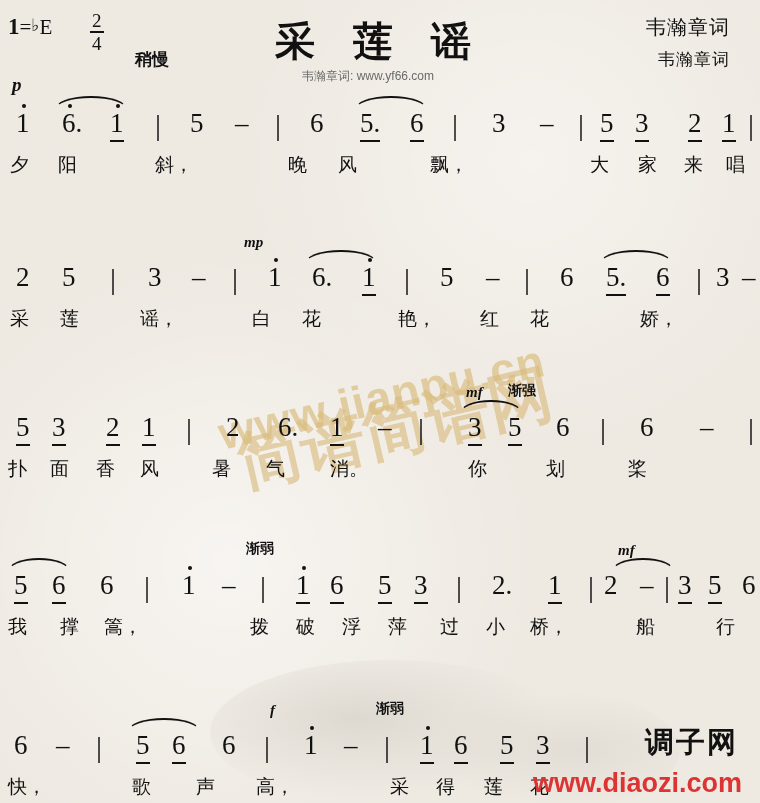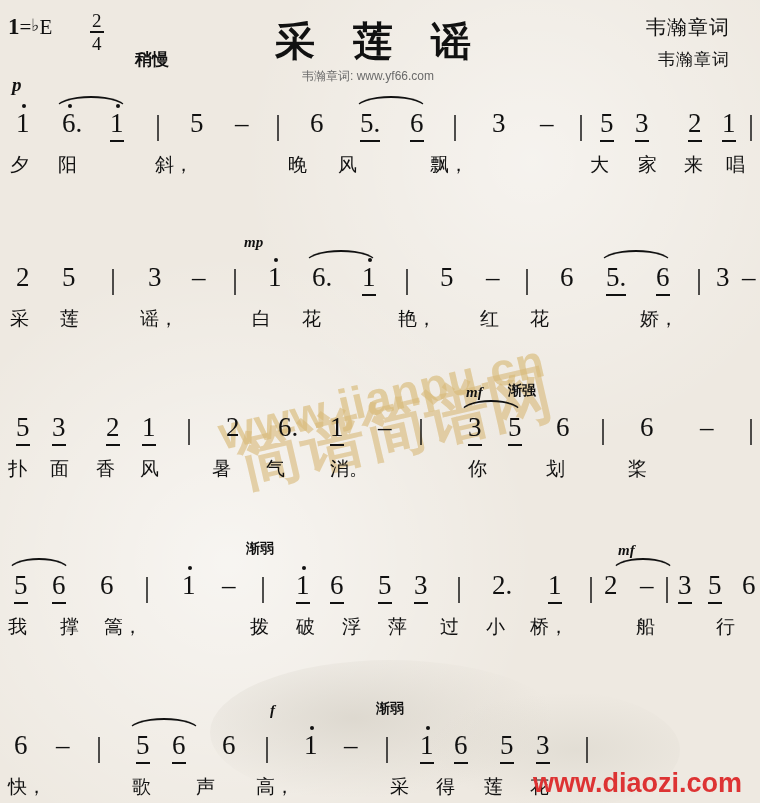--- a/index.html
+++ b/index.html
@@ -376,14 +376,15 @@
           <span class="ly" style="left: 196px; top: 4px;">声</span>
           <span class="ly" style="left: 256px; top: 4px;">高，</span>
           <span class="ly" style="left: 390px; top: 4px;">采</span>
           <span class="ly" style="left: 436px; top: 4px;">得</span>
           <span class="ly" style="left: 484px; top: 4px;">莲</span>
           <span class="ly" style="left: 530px; top: 4px;">花</span>
         </div>
       </div>
     </div>
 
+  <div class="brand">调子网</div>
   <div class="brand-url">www.diaozi.com</div>
 </div>
 
 </body></html>

